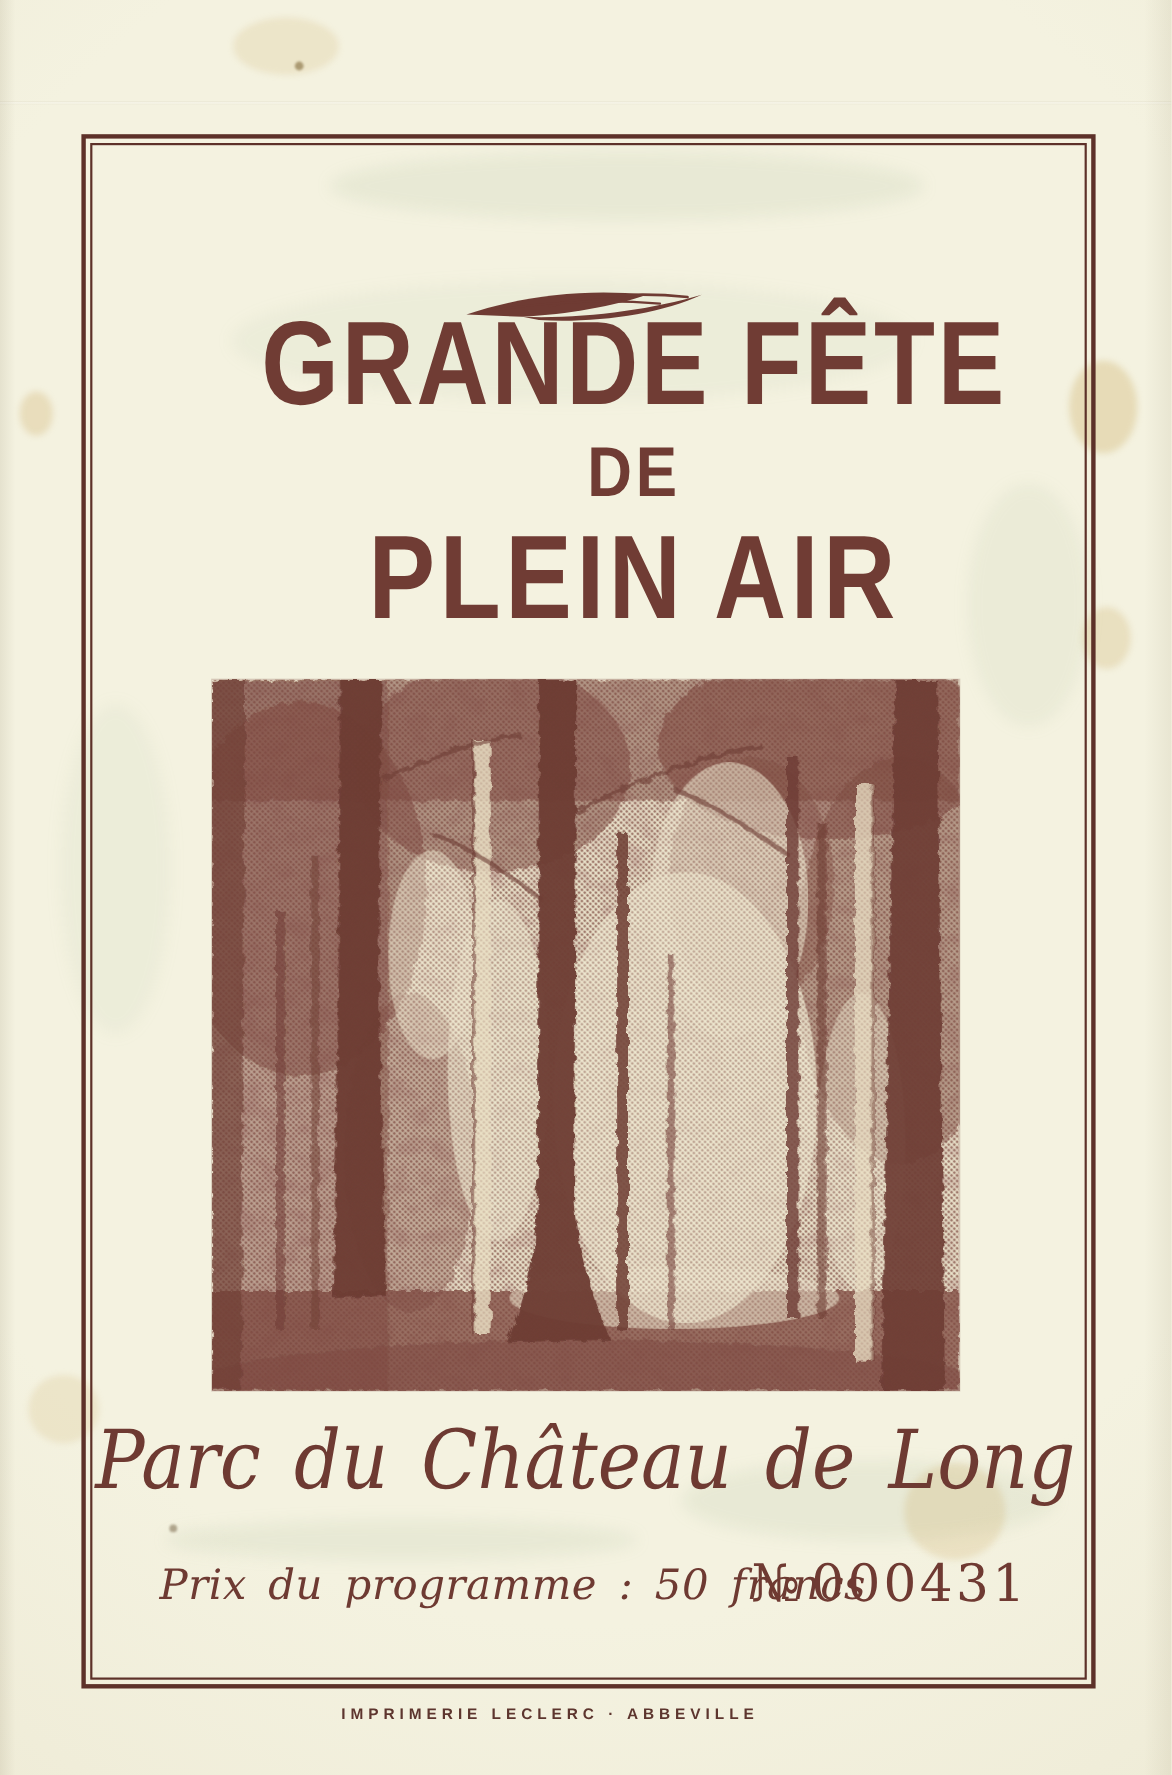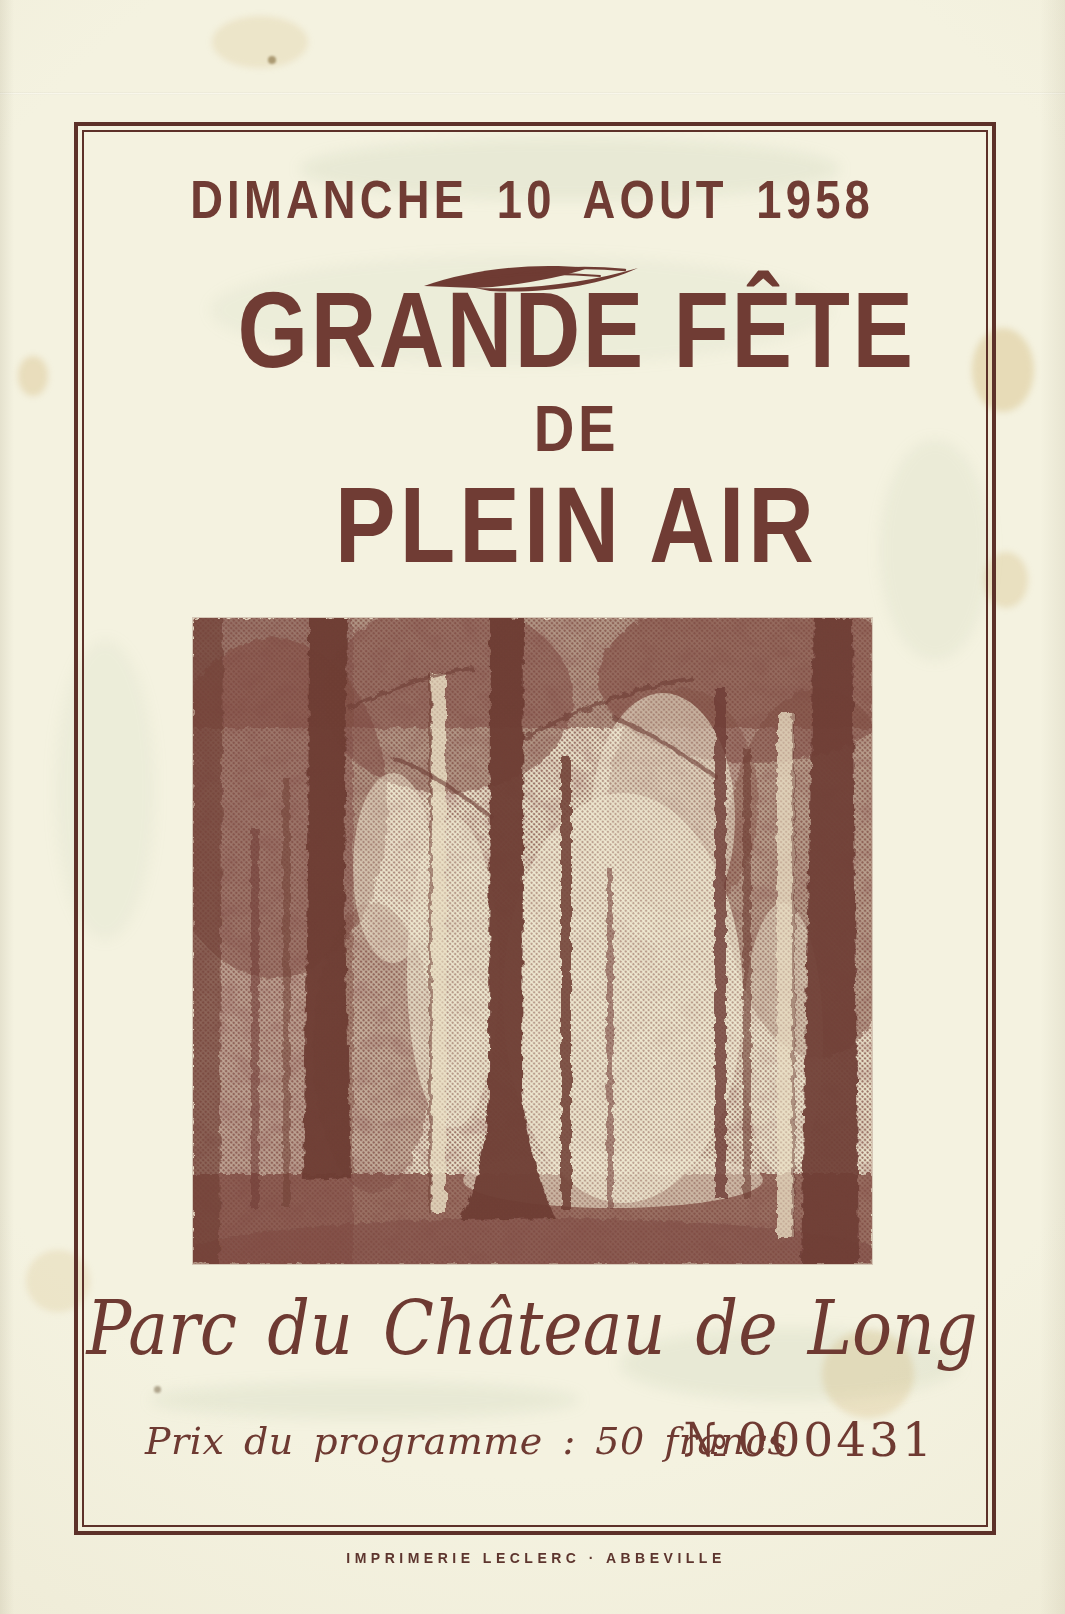--- a/index.html
+++ b/index.html
@@ -71,21 +71,21 @@
 
   .price{position:absolute;left:145px;top:1419px;
     font-family:"DejaVu Serif", serif;font-style:italic;
     font-size:38px;color:#6e3a32;word-spacing:7px;letter-spacing:.5px;}
 
   .serial{position:absolute;left:683px;top:1412px;
     font-family:"DejaVu Serif", serif;font-size:47px;color:#6f3a32;}
   .serial .num{letter-spacing:3px;margin-left:10px;}
 
   .printer{position:absolute;left:0;top:1550px;width:1000px;text-align:center;
-    font-size:14px;font-weight:bold;letter-spacing:4.5px;color:#5d352e;margin-left:36px;}
+    font-size:14px;font-weight:bold;letter-spacing:4.5px;color:#5d352e;}
 </style>
 </head>
 <body>
 
 <div class="page">
 
   <span class="crease-h"></span>
   <span class="crease-v"></span>
   <span class="edge-l"></span>
   <span class="ghost g1"></span>
@@ -100,23 +100,20 @@
   <span class="stain s4"></span>
   <span class="stain s5"></span>
   <span class="stain s6"></span>
   <span class="stain dot1"></span>
   <span class="stain dot2"></span>
 
   <div class="frame">
     <div class="frame-inner"></div>
   </div>
 
-  <div class="centered date-line">
-    <span>DIMANCHE 10 AOUT 1958</span>
-  </div>
 
   <svg class="flourish" width="222" height="34" viewBox="0 0 222 34">
     <path d="M4,26 C50,10 110,2 168,8 C140,18 95,26 55,28 Z" fill="#6f3b33"></path>
     <path d="M55,28 C110,30 170,22 218,8 C180,26 120,34 70,31 Z" fill="#6f3b33"></path>
     <path d="M80,18 C120,8 165,6 205,10" stroke="#6f3b33" stroke-width="2.5" fill="none" stroke-linecap="round"></path>
     <path d="M20,24 C70,14 130,12 180,16" stroke="#6f3b33" stroke-width="2" fill="none" stroke-linecap="round"></path>
   </svg>
 
   <div class="centered title-line title-1">
     <span>GRANDE FÊTE</span>

